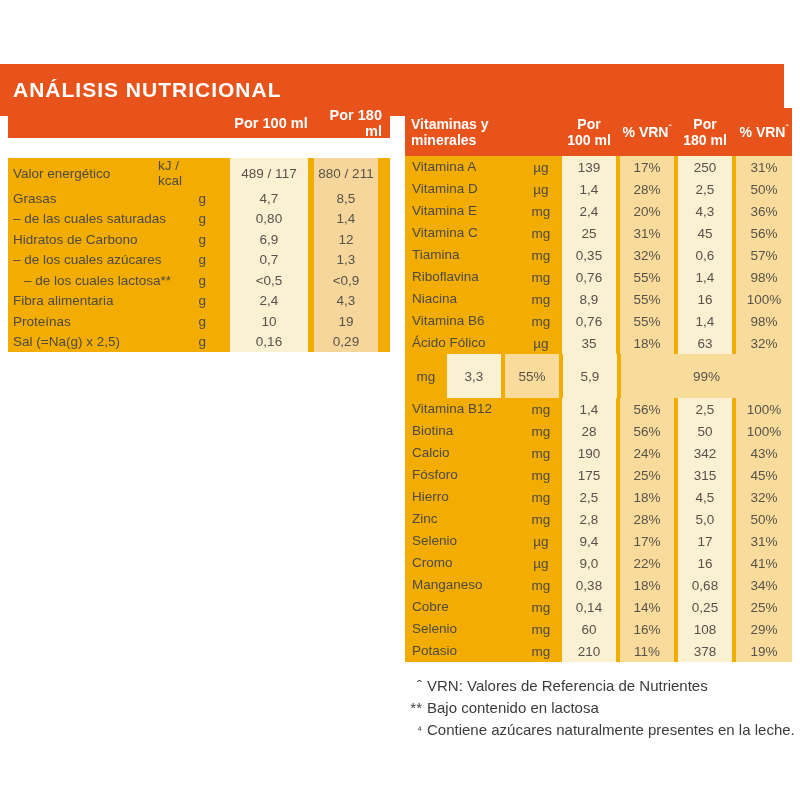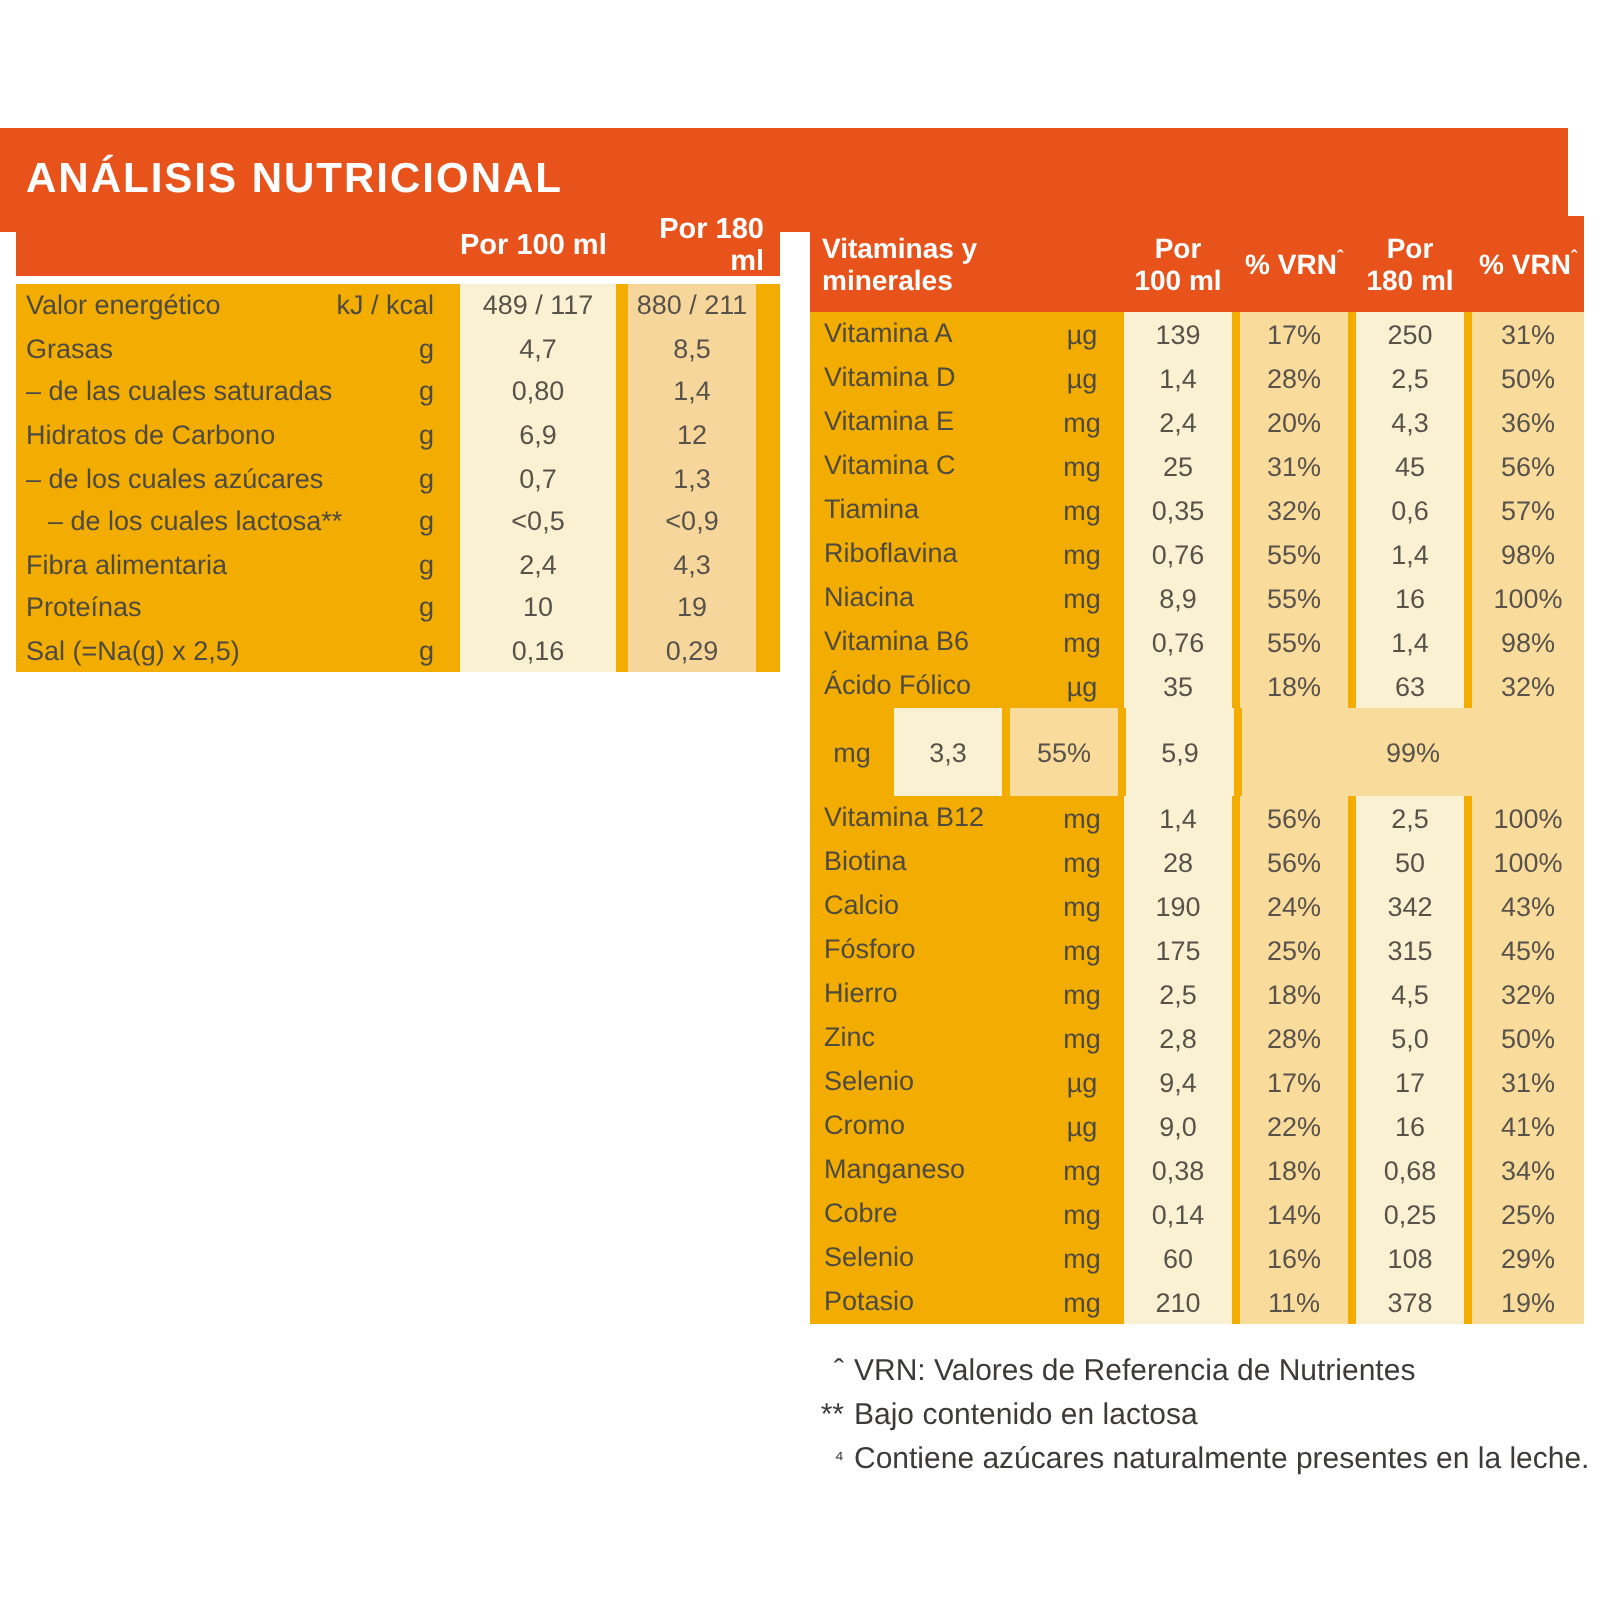--- a/index.html
+++ b/index.html
@@ -27,35 +27,35 @@
   .title-bar .t{
     color:#fff;font-weight:bold;font-size:21px;letter-spacing:1px;
   }
   
   .left-table{position:absolute;left:8px;top:108px;width:382px;}
   .lt-header{
     height:30px;background:var(--orange);display:flex;align-items:center;
     color:#fff;font-weight:bold;font-size:14.5px;
   }
   .lt-header .h-spacer{width:222px;}
-  .lt-header .h1{width:82px;text-align:left;}
+  .lt-header .h1{width:82px;text-align:center;}
   .lt-header .hgap{width:6px;}
   .lt-header .h2{width:64px;text-align:right;}
   .lt-body{
-    margin-top:4px;height:194px;background:var(--golden);
+    margin-top:20px;height:194px;background:var(--golden);
     display:flex;flex-direction:column;
   }
   .lrow{flex:1;display:flex;align-items:stretch;font-size:13.5px;color:var(--label-text);}
   .l-label{
     width:150px;box-sizing:border-box;padding-left:5px;white-space:nowrap;
     display:flex;align-items:center;
   }
   .l-label.ind{padding-left:16px;}
   .l-unit{
-    width:72px;box-sizing:border-box;padding-right:13px;
+    width:72px;box-sizing:border-box;padding-right:24px;
     display:flex;align-items:center;justify-content:flex-end;
   }
   .l-v{display:flex;align-items:center;justify-content:center;color:var(--value-text);}
   .l-c1{width:78px;background:var(--cream);}
   .l-gap{width:6px;}
   .l-c2{width:64px;background:var(--amber2);}
   
   .right-table{position:absolute;left:405px;top:108px;width:387px;}
   .rt-header{
     height:48px;background:var(--orange);display:flex;align-items:center;

